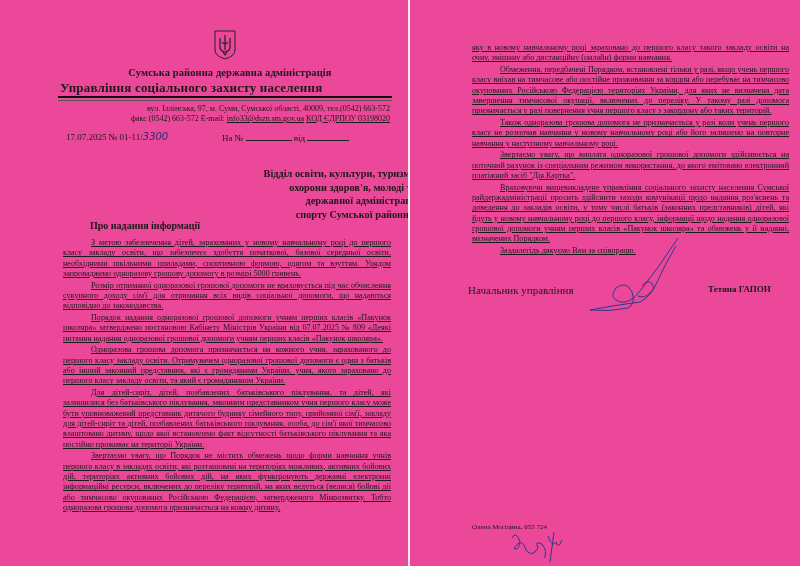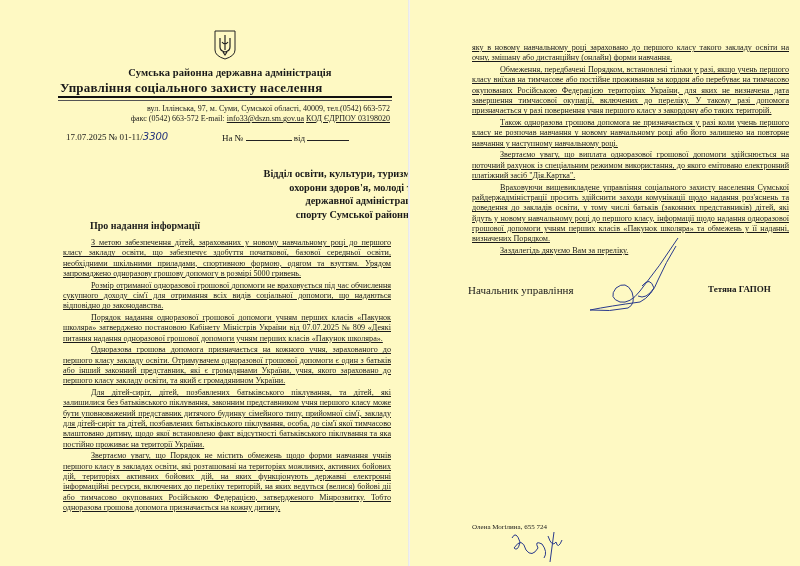--- a/index.html
+++ b/index.html
@@ -1,17 +1,17 @@
 <!DOCTYPE html>
 <html><head>
 <meta charset="utf-8">
 <style>
   html,body{margin:0;padding:0;background:#fff;}
   body{width:800px;height:566px;position:relative;overflow:hidden;font-family:"Liberation Serif","DejaVu Serif",serif;color:#1a1a1a;}
-  .page{position:absolute;top:0;height:566px;background:#fef9c3;}
+  .page{position:absolute;top:0;height:566px;background:#ec4899;}
   .page-left{left:0;width:408px;}
   .page-right{left:410px;width:390px;}
   .divider{position:absolute;left:408px;top:0;width:2px;height:566px;background:linear-gradient(to right,#e6e6e6,#f5f5f5);}
   .crest{position:absolute;left:214px;top:30px;width:22px;height:30px;}
   .org1{position:absolute;left:60px;width:340px;top:67px;text-align:center;font-weight:bold;font-size:10.5px;letter-spacing:0.1px;}
   .org2{position:absolute;left:60px;width:340px;top:80px;text-align:left;font-weight:bold;font-size:13px;letter-spacing:0.2px;}
   .rule-thick{position:absolute;left:58px;width:334px;top:96px;height:2px;background:#111;}
   .rule-thin{position:absolute;left:58px;width:334px;top:100px;height:1px;background:#555;}
   .addr{position:absolute;left:60px;width:330px;text-align:right;font-size:8px;line-height:10px;}
   .addr1{top:104px;}
@@ -78,21 +78,21 @@
 
 <div class="divider"></div>
 
 <div class="page page-right"></div>
 <div class="body body-right">
   <p style="text-indent:0">яку в новому навчальному році зараховано до першого класу такого закладу освіти на очну, змішану або дистанційну (онлайн) форми навчання.</p>
   <p>Обмеження, передбачені Порядком, встановлені тільки у разі, якщо учень першого класу виїхав на тимчасове або постійне проживання за кордон або перебуває на тимчасово окупованих Російською Федерацією територіях України, для яких не визначена дата завершення тимчасової окупації, включених до переліку. У такому разі допомога призначається у разі повернення учня першого класу з закордону або таких територій.</p>
   <p>Також одноразова грошова допомога не призначається у разі коли учень першого класу не розпочав навчання у новому навчальному році або його залишено на повторне навчання у наступному навчальному році.</p>
   <p>Звертаємо увагу, що виплата одноразової грошової допомоги здійснюється на поточний рахунок із спеціальним режимом використання, до якого емітовано електронний платіжний засіб "Дія.Картка".</p>
   <p>Враховуючи вищевикладене управління соціального захисту населення Сумської райдержадміністрації просить здійснити заходи комунікації щодо надання роз'яснень та доведення до закладів освіти, у тому числі батьків (законних представників) дітей, які йдуть у новому навчальному році до першого класу, інформації щодо надання одноразової грошової допомоги учням перших класів «Пакунок школяра» та обмежень у її наданні, визначених Порядком.</p>
-  <p>Заздалегідь дякуємо Вам за переліку.</p>
+  <p>Заздалегідь дякуємо Вам за співпрацю.</p>
 </div>
 
 <svg class="sig-svg" viewBox="0 0 110 80">
   <path d="M98 2 Q80 30 60 55 Q50 68 40 66 Q28 62 36 52 Q46 44 52 56 Q56 68 48 72 Q30 76 10 74 Q30 70 60 66 Q72 60 78 44 Q86 26 96 10 M62 50 Q70 40 74 52 Q66 64 58 60" fill="none" stroke="#2a3a8c" stroke-width="1"></path>
 </svg>
 <div class="sig-title">Начальник управління</div>
 <div class="sig-name">Тетяна ГАПОН</div>
 
 <div class="executor">Олена Могілина, 655 724</div>
 <svg class="sig2-svg" viewBox="0 0 60 36">

